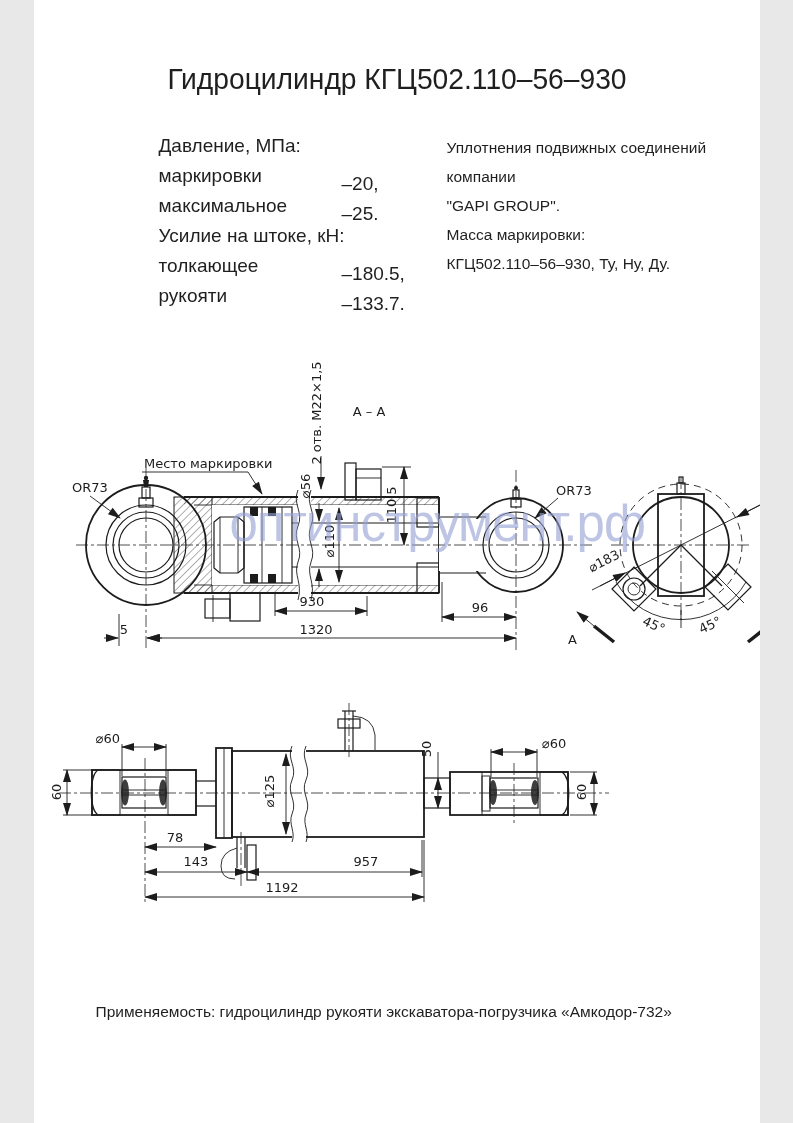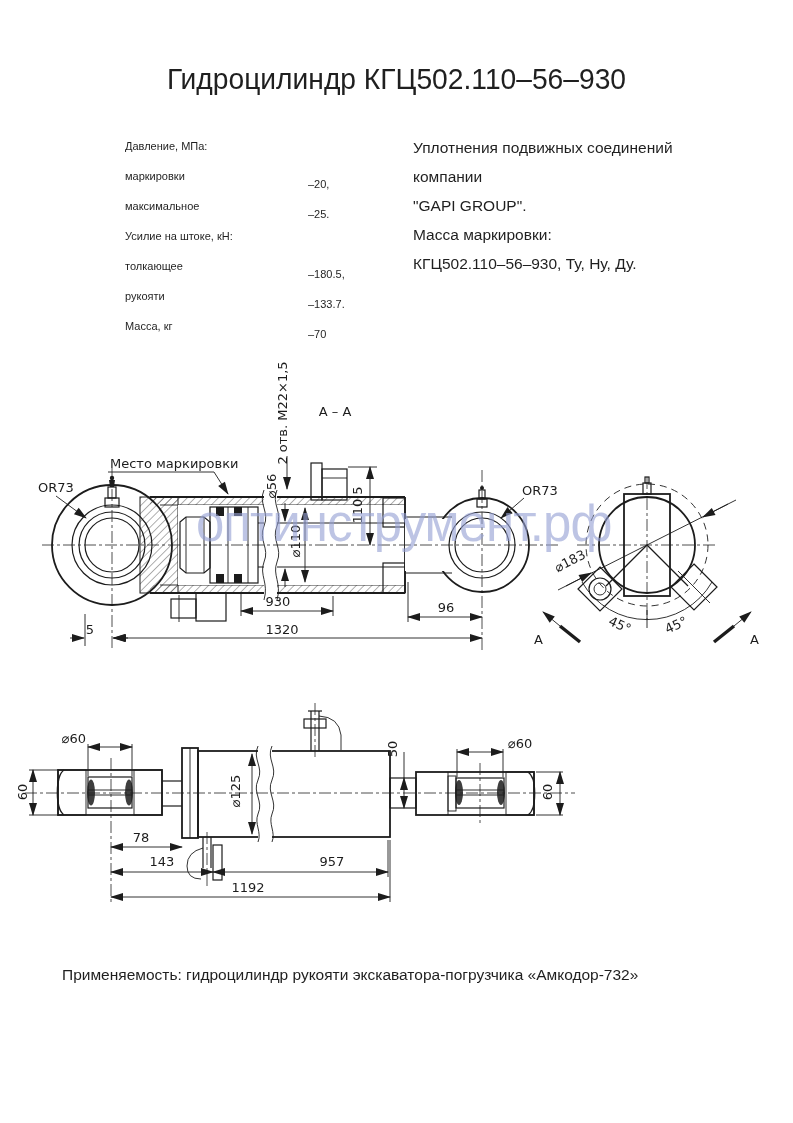--- a/index.html
+++ b/index.html
@@ -1,24 +1,24 @@
 <!DOCTYPE html>
 <html><head>
 <meta charset="utf-8">
 <style>
   html,body{margin:0;padding:0;background:#e8e8e8;}
-  .page{position:relative;width:793px;height:1123px;margin:0 auto;background:#ffffff;
+  .page{position:relative;width:726px;height:1123px;margin:0 auto;background:#ffffff;
         font-family:"Liberation Sans",sans-serif;color:#1f1f1f;overflow:hidden;}
   .title{position:absolute;top:62px;left:0;width:100%;text-align:center;
          font-size:30px;font-weight:500;letter-spacing:0px;transform:scaleX(0.94);}
-  .specs{position:absolute;left:125px;top:131px;width:300px;font-size:11px;}
+  .specs{position:absolute;left:125px;top:131px;width:300px;font-size:19px;}
   .spec-row{position:relative;height:30px;line-height:30px;}
   .spec-val{position:absolute;left:183px;top:0;margin-top:8px;}
   .note{position:absolute;left:413px;top:133px;width:330px;font-size:15.5px;line-height:29px;}
-  .footer{position:absolute;left:62px;top:966px;font-size:15.5px;}
+  .footer{position:absolute;left:62px;top:1003px;font-size:15.5px;}
   .wm{position:absolute;left:196px;top:494px;font-size:51px;font-weight:400;letter-spacing:-1px;
       color:rgba(148,159,211,0.62);z-index:9;white-space:nowrap;pointer-events:none;}
   svg{position:absolute;left:0;}
   svg text{font-family:"DejaVu Sans",sans-serif;font-size:13px;fill:#1c1c1c;}
   .ln{stroke:#1c1c1c;fill:none;}
   .thick{stroke-width:1.8;}
   .med{stroke-width:1.2;}
   .thin{stroke-width:0.9;}
   .dim{stroke:#1c1c1c;stroke-width:0.9;fill:none;}
   .cl{stroke:#222;stroke-width:0.8;fill:none;stroke-dasharray:12 3 3 3;}
@@ -31,21 +31,20 @@
 
   <div class="title">Гидроцилиндр КГЦ502.110–56–930</div>
 
   <div class="specs">
     <div class="spec-row"><span>Давление, МПа:</span><span class="spec-val"></span></div>
     <div class="spec-row"><span>маркировки</span><span class="spec-val">–20,</span></div>
     <div class="spec-row"><span>максимальное</span><span class="spec-val">–25.</span></div>
     <div class="spec-row"><span>Усилие на штоке, кН:</span><span class="spec-val"></span></div>
     <div class="spec-row"><span>толкающее</span><span class="spec-val">–180.5,</span></div>
     <div class="spec-row"><span>рукояти</span><span class="spec-val">–133.7.</span></div>
-    <div class="spec-row"><span>Масса, кг</span><span class="spec-val">–70</span></div>
   </div>
 
   <div class="note">
     <div>Уплотнения подвижных соединений компании</div>
     <div>"GAPI GROUP".</div>
     <div>Масса маркировки:</div>
     <div>КГЦ502.110–56–930, Ту, Ну, Ду.</div>
   </div>
 
   <div class="wm">оптинструмент.рф</div>

